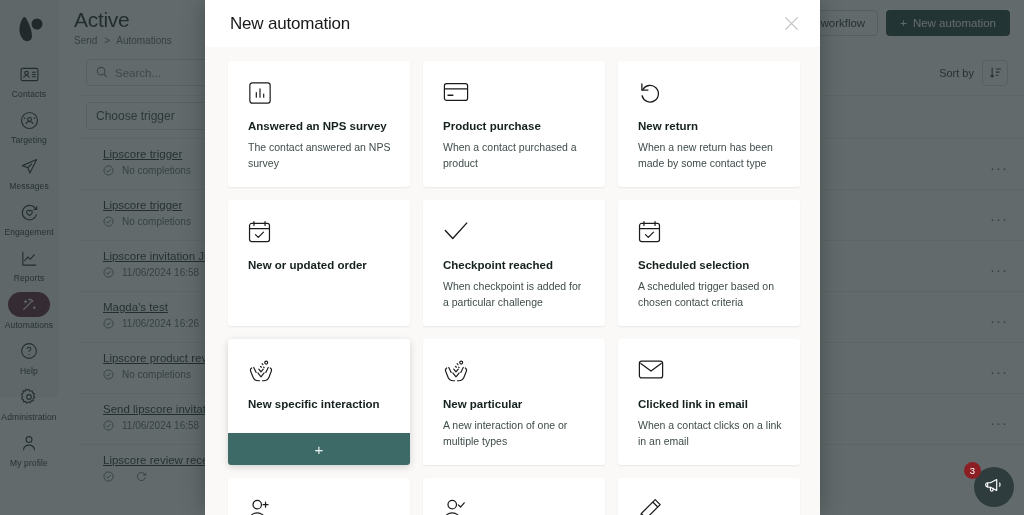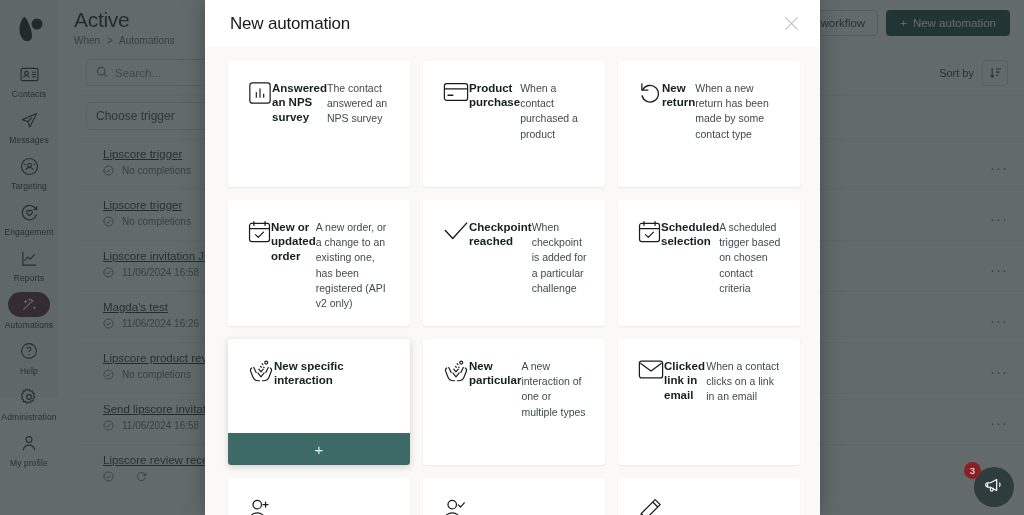--- a/index.html
+++ b/index.html
@@ -166,21 +166,21 @@
     gap: 13px 13px;
   }
   .card {
     background: #ffffff;
     border-radius: 3px;
     box-shadow: 0 1px 2px rgba(0,0,0,.07);
     height: 126px;
     padding: 20px 18px 10px 20px;
     position: relative;
     overflow: hidden;
-    display: flex; flex-direction: row;
+    display: flex; flex-direction: column;
   }
   .card-ico { color: #1c1c1c; height: 26px; margin-bottom: 12px; }
   .card-ico svg { display: block; }
   .card-title {
     font-size: 11.5px; font-weight: bold; color: #14211f;
     margin-bottom: 7px; line-height: 1.25;
   }
   .card-desc { font-size: 10.5px; color: #3f4c4b; line-height: 1.45; }
   .card-hover-bar {
     position: absolute; left: 0; right: 0; bottom: 0; height: 32px;
@@ -212,38 +212,38 @@
             <circle cx="6.8" cy="6.5" r="1.9"></circle>
             <path d="M3.6 11.4c.5-1.5 1.8-2.3 3.2-2.3s2.7.8 3.2 2.3"></path>
             <path d="M12.6 5.6h4.2M12.6 8h4.2M12.6 10.4h4.2"></path>
           </svg>
         </div>
         <div class="nav-label">Contacts</div>
       </div>
 
       <div class="nav-item">
         <div class="nav-ico">
-          <svg width="19" height="19" viewBox="0 0 20 20" fill="none" stroke="currentColor" stroke-width="1.2" stroke-linejoin="round">
-            <path d="M17.5 2.6L2.6 9.1l5.6 2.2 2.2 5.6L17.5 2.6z"></path>
-            <path d="M8.2 11.3l4.4-4.4"></path>
-          </svg>
-        </div>
-        <div class="nav-label">Messages</div>
-      </div>
-
-      <div class="nav-item">
-        <div class="nav-ico">
           <svg width="19" height="19" viewBox="0 0 20 20" fill="none" stroke="currentColor" stroke-width="1.2">
             <circle cx="10" cy="10" r="8.4"></circle>
             <circle cx="10" cy="8.8" r="2"></circle>
             <path d="M6.2 13.6c.6-1.7 2-2.6 3.8-2.6s3.2.9 3.8 2.6"></path>
             <path d="M4 7.2l1.6.9M16 7.2l-1.6.9"></path>
           </svg>
         </div>
         <div class="nav-label">Targeting</div>
+      </div>
+
+      <div class="nav-item">
+        <div class="nav-ico">
+          <svg width="19" height="19" viewBox="0 0 20 20" fill="none" stroke="currentColor" stroke-width="1.2" stroke-linejoin="round">
+            <path d="M17.5 2.6L2.6 9.1l5.6 2.2 2.2 5.6L17.5 2.6z"></path>
+            <path d="M8.2 11.3l4.4-4.4"></path>
+          </svg>
+        </div>
+        <div class="nav-label">Messages</div>
       </div>
 
       <div class="nav-item">
         <div class="nav-ico">
           <svg width="19" height="19" viewBox="0 0 20 20" fill="none" stroke="currentColor" stroke-width="1.2">
             <path d="M16.8 6.6A7.6 7.6 0 1 0 17.4 12"></path>
             <path d="M17.6 3.4v3.4h-3.4"></path>
             <path d="M10 13.2s-3-1.9-3-3.8c0-1.1.9-1.8 1.7-1.8.7 0 1.1.4 1.3.8.2-.4.6-.8 1.3-.8.8 0 1.7.7 1.7 1.8 0 1.9-3 3.8-3 3.8z"></path>
           </svg>
         </div>
@@ -304,21 +304,21 @@
           </svg>
         </div>
         <div class="nav-label">My profile</div>
       </div>
     </div>
 
     <div class="bg-main">
       <div class="bg-header">
         <div class="bg-title">Active</div>
         <div class="crumbs">
-          <span>When</span>
+          <span>Send</span>
           <span class="sep">&gt;</span>
           <span>Automations</span>
         </div>
       </div>
 
       <div class="bg-topright">
         <div class="btn-outline">Import workflow</div>
         <div class="btn-primary">
           <span>+</span>
           <span>New automation</span>
@@ -598,21 +598,20 @@
           <div class="card">
             <div class="card-ico">
               <svg width="23" height="24" viewBox="0 0 24 25" fill="none" stroke="currentColor" stroke-width="1.3">
                 <rect x="1.6" y="3.6" width="20.8" height="19" rx="2.2"></rect>
                 <path d="M1.6 9h20.8"></path>
                 <path d="M6.2 1.6v4M17.8 1.6v4" stroke-linecap="round"></path>
                 <path d="M7.8 15.2l2.9 2.9 5.5-5.5" stroke-linecap="round" stroke-linejoin="round"></path>
               </svg>
             </div>
             <div class="card-title">New or updated order</div>
-            <div class="card-desc">A new order, or a change to an existing one, has been registered (API v2 only)</div>
           </div>
           <div class="card">
             <div class="card-ico">
               <svg width="26" height="22" viewBox="0 0 28 22" fill="none" stroke="currentColor" stroke-width="1.5" stroke-linecap="round" stroke-linejoin="round">
                 <path d="M2.5 10.5l8 8.5L25.5 2.5"></path>
               </svg>
             </div>
             <div class="card-title">Checkpoint reached</div>
             <div class="card-desc">When checkpoint is added for a particular challenge</div>
           </div>

